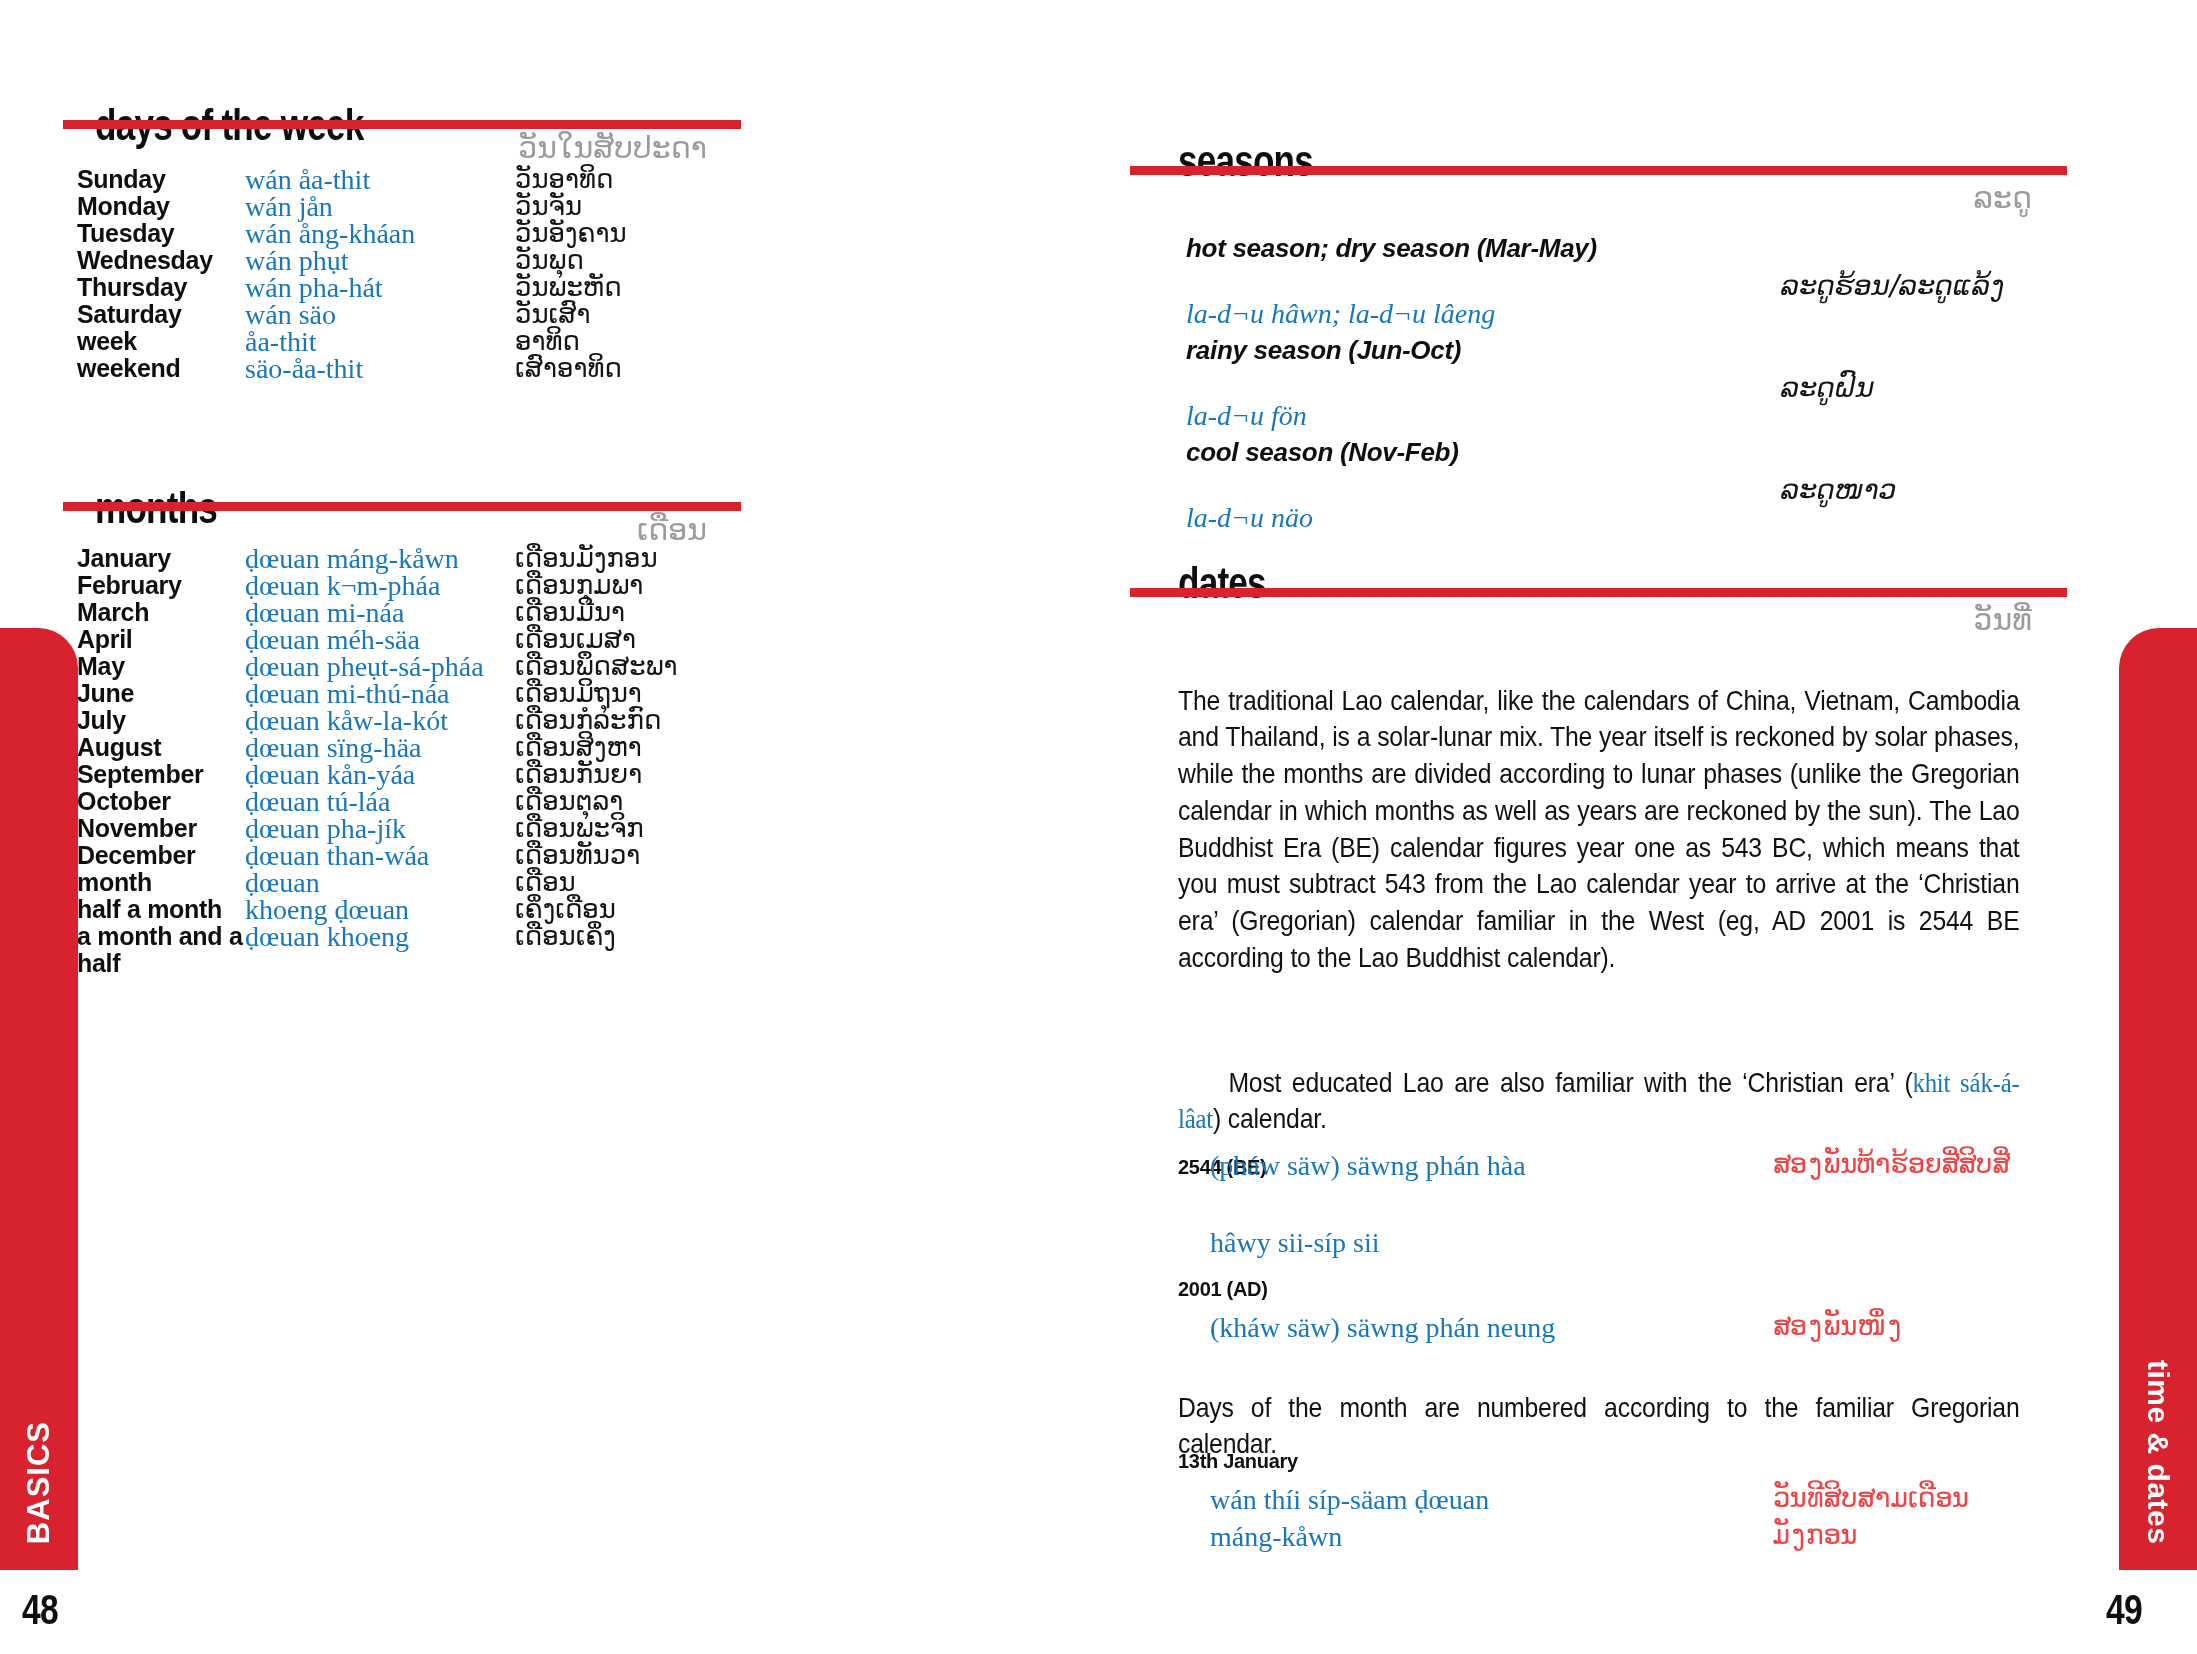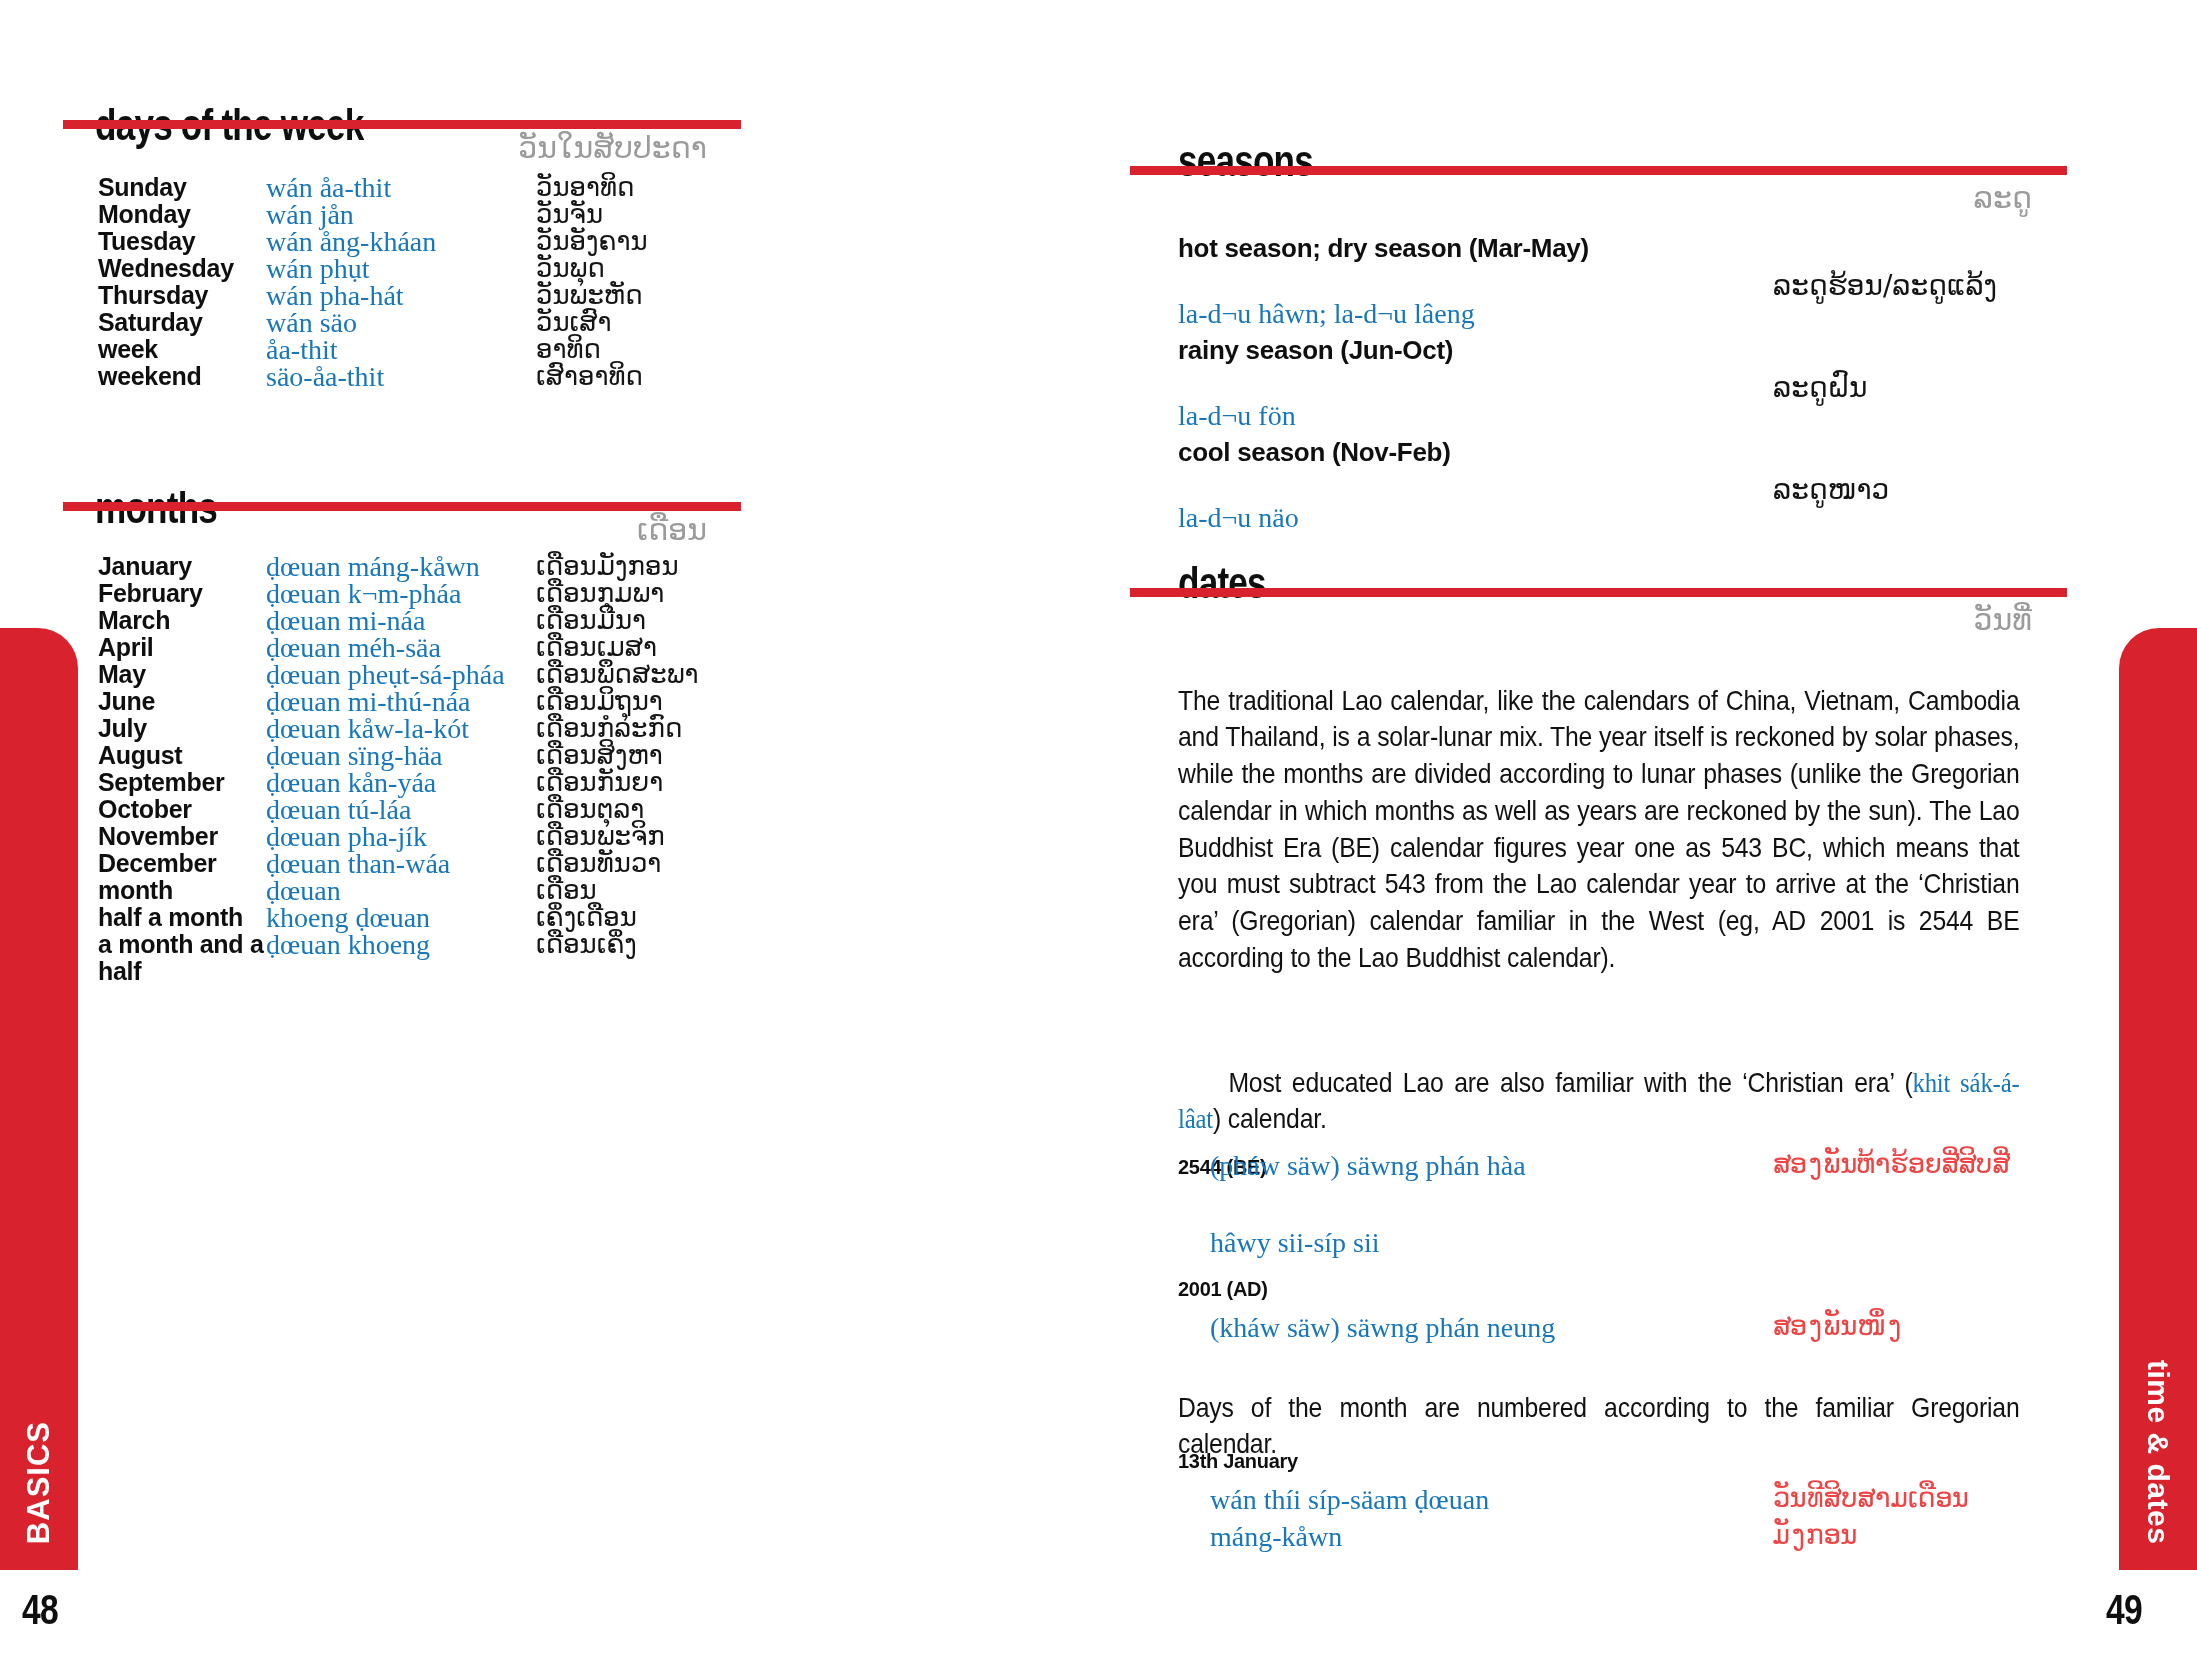--- a/index.html
+++ b/index.html
@@ -16,28 +16,28 @@
     color:#0f0f0f;transform:scaleX(0.78);transform-origin:left bottom;white-space:nowrap;
     line-height:45px;
   }
   .rule{position:absolute;height:9px;background:#d8232e;}
   .lao-hdr{
     position:absolute;font-size:30px;color:#9b9b9b;text-align:right;
     font-family:"DejaVu Sans", sans-serif;line-height:36px;white-space:nowrap;
   }
 
   
-  .vocab{position:absolute;left:98px;width:930px;margin-top:8px;}
+  .vocab{position:absolute;left:77px;width:930px;}
   .vrow{display:flex;min-height:27px;line-height:27px;}
   .ven{width:168px;font-weight:bold;font-size:25px;letter-spacing:-0.3px;color:#0f0f0f;}
   .vtr{width:270px;font-family:"Liberation Serif", serif;font-size:28px;color:#1877bb;}
   .vlao{flex:1;font-size:26px;color:#141414;font-family:"DejaVu Sans", sans-serif;}
 
   
-  .sgroup{position:absolute;left:80px;top:230px;width:889px;}
+  .sgroup{position:absolute;left:88px;top:230px;width:889px;font-style:italic;}
   .sg-en{font-weight:bold;font-size:26px;letter-spacing:-0.3px;line-height:37px;color:#0f0f0f;}
   .sg-line{display:flex;line-height:37px;}
   .sg-tr{width:595px;font-family:"Liberation Serif", serif;font-size:28px;color:#1877bb;margin-top:28px;}
   .sg-lao{flex:1;font-size:28px;font-family:"DejaVu Sans", sans-serif;color:#141414;}
 
   
   .body-text{
     position:absolute;left:80px;width:935px;font-size:27.5px;line-height:36.8px;
     text-align:justify;color:#111;transform:scaleX(0.9);transform-origin:left top;
     letter-spacing:-0.2px;

